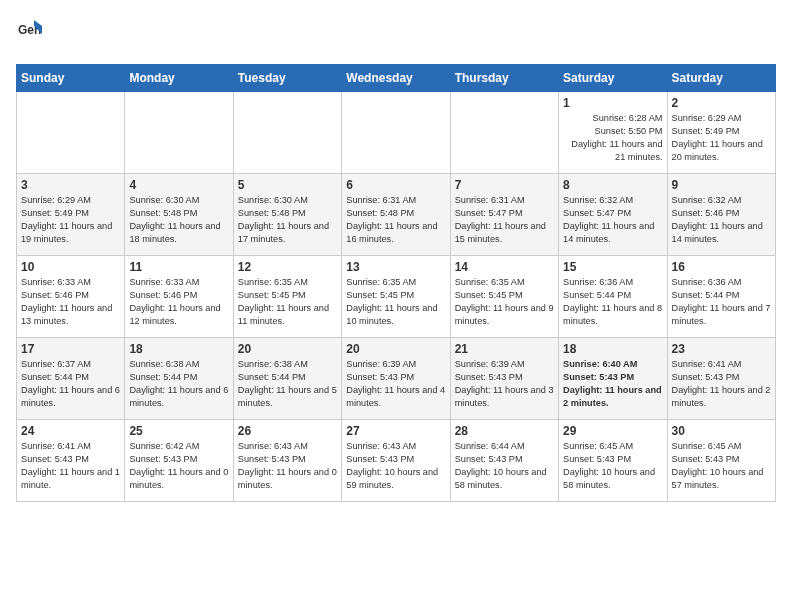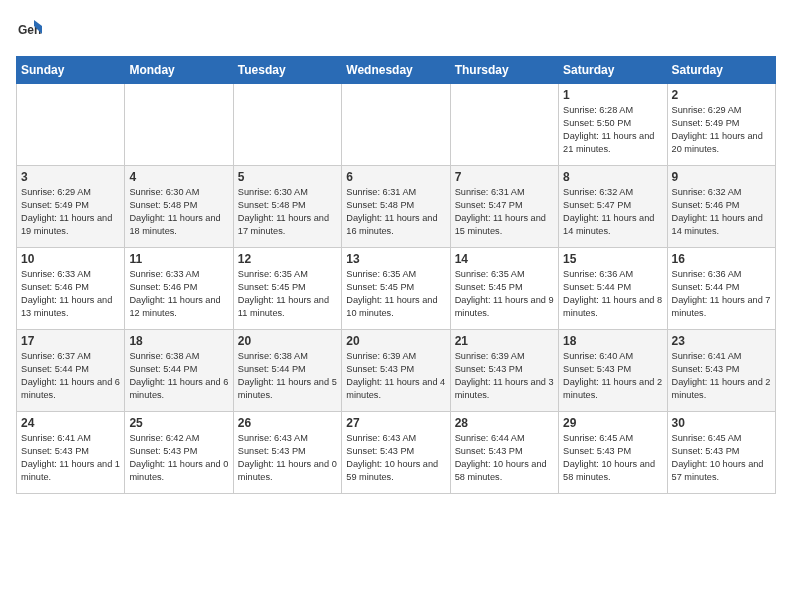--- a/index.html
+++ b/index.html
@@ -7,21 +7,21 @@
       font-family: Arial, sans-serif;
       background: #fff;
       width: 792px;
       min-height: 612px;
       padding: 16px;
     }
     .header {
       display: flex;
       justify-content: space-between;
       align-items: flex-start;
-      margin-bottom: 12px;
+      margin-bottom: 20px;
     }
     .logo {
       display: flex;
       align-items: center;
       gap: 4px;
     }
     .logo-icon {
       width: 28px;
       height: 28px;
     }
@@ -97,21 +97,21 @@
   </thead>
   <tbody id="calendar-body">
       <tr>
         <td class="empty"></td>
         <td class="empty"></td>
         <td class="empty"></td>
         <td class="empty"></td>
         <td class="empty"></td>
         <td class="filled">
           <span class="day-num">1</span>
-          <div class="day-info" style="white-space: pre-line;">Sunrise: 6:28 AM
+          <div class="day-info" style="white-space: pre-line; text-align: right;">Sunrise: 6:28 AM
 Sunset: 5:50 PM
 Daylight: 11 hours and 21 minutes.</div>
         </td>
         <td class="filled">
           <span class="day-num">2</span>
           <div class="day-info" style="white-space: pre-line;">Sunrise: 6:29 AM
 Sunset: 5:49 PM
 Daylight: 11 hours and 20 minutes.</div>
         </td>
       </tr>
@@ -229,21 +229,21 @@
 Daylight: 11 hours and 4 minutes.</div>
         </td>
         <td class="filled">
           <span class="day-num">21</span>
           <div class="day-info" style="white-space: pre-line;">Sunrise: 6:39 AM
 Sunset: 5:43 PM
 Daylight: 11 hours and 3 minutes.</div>
         </td>
         <td class="filled">
           <span class="day-num">18</span>
-          <div class="day-info" style="white-space: pre-line;">Sunrise: 6:40 AM
+          <div class="day-info" style="white-space: pre-line; font-weight: bold;">Sunrise: 6:40 AM
 Sunset: 5:43 PM
 Daylight: 11 hours and 2 minutes.</div>
         </td>
         <td class="filled">
           <span class="day-num">23</span>
           <div class="day-info" style="white-space: pre-line;">Sunrise: 6:41 AM
 Sunset: 5:43 PM
 Daylight: 11 hours and 2 minutes.</div>
         </td>
       </tr>

